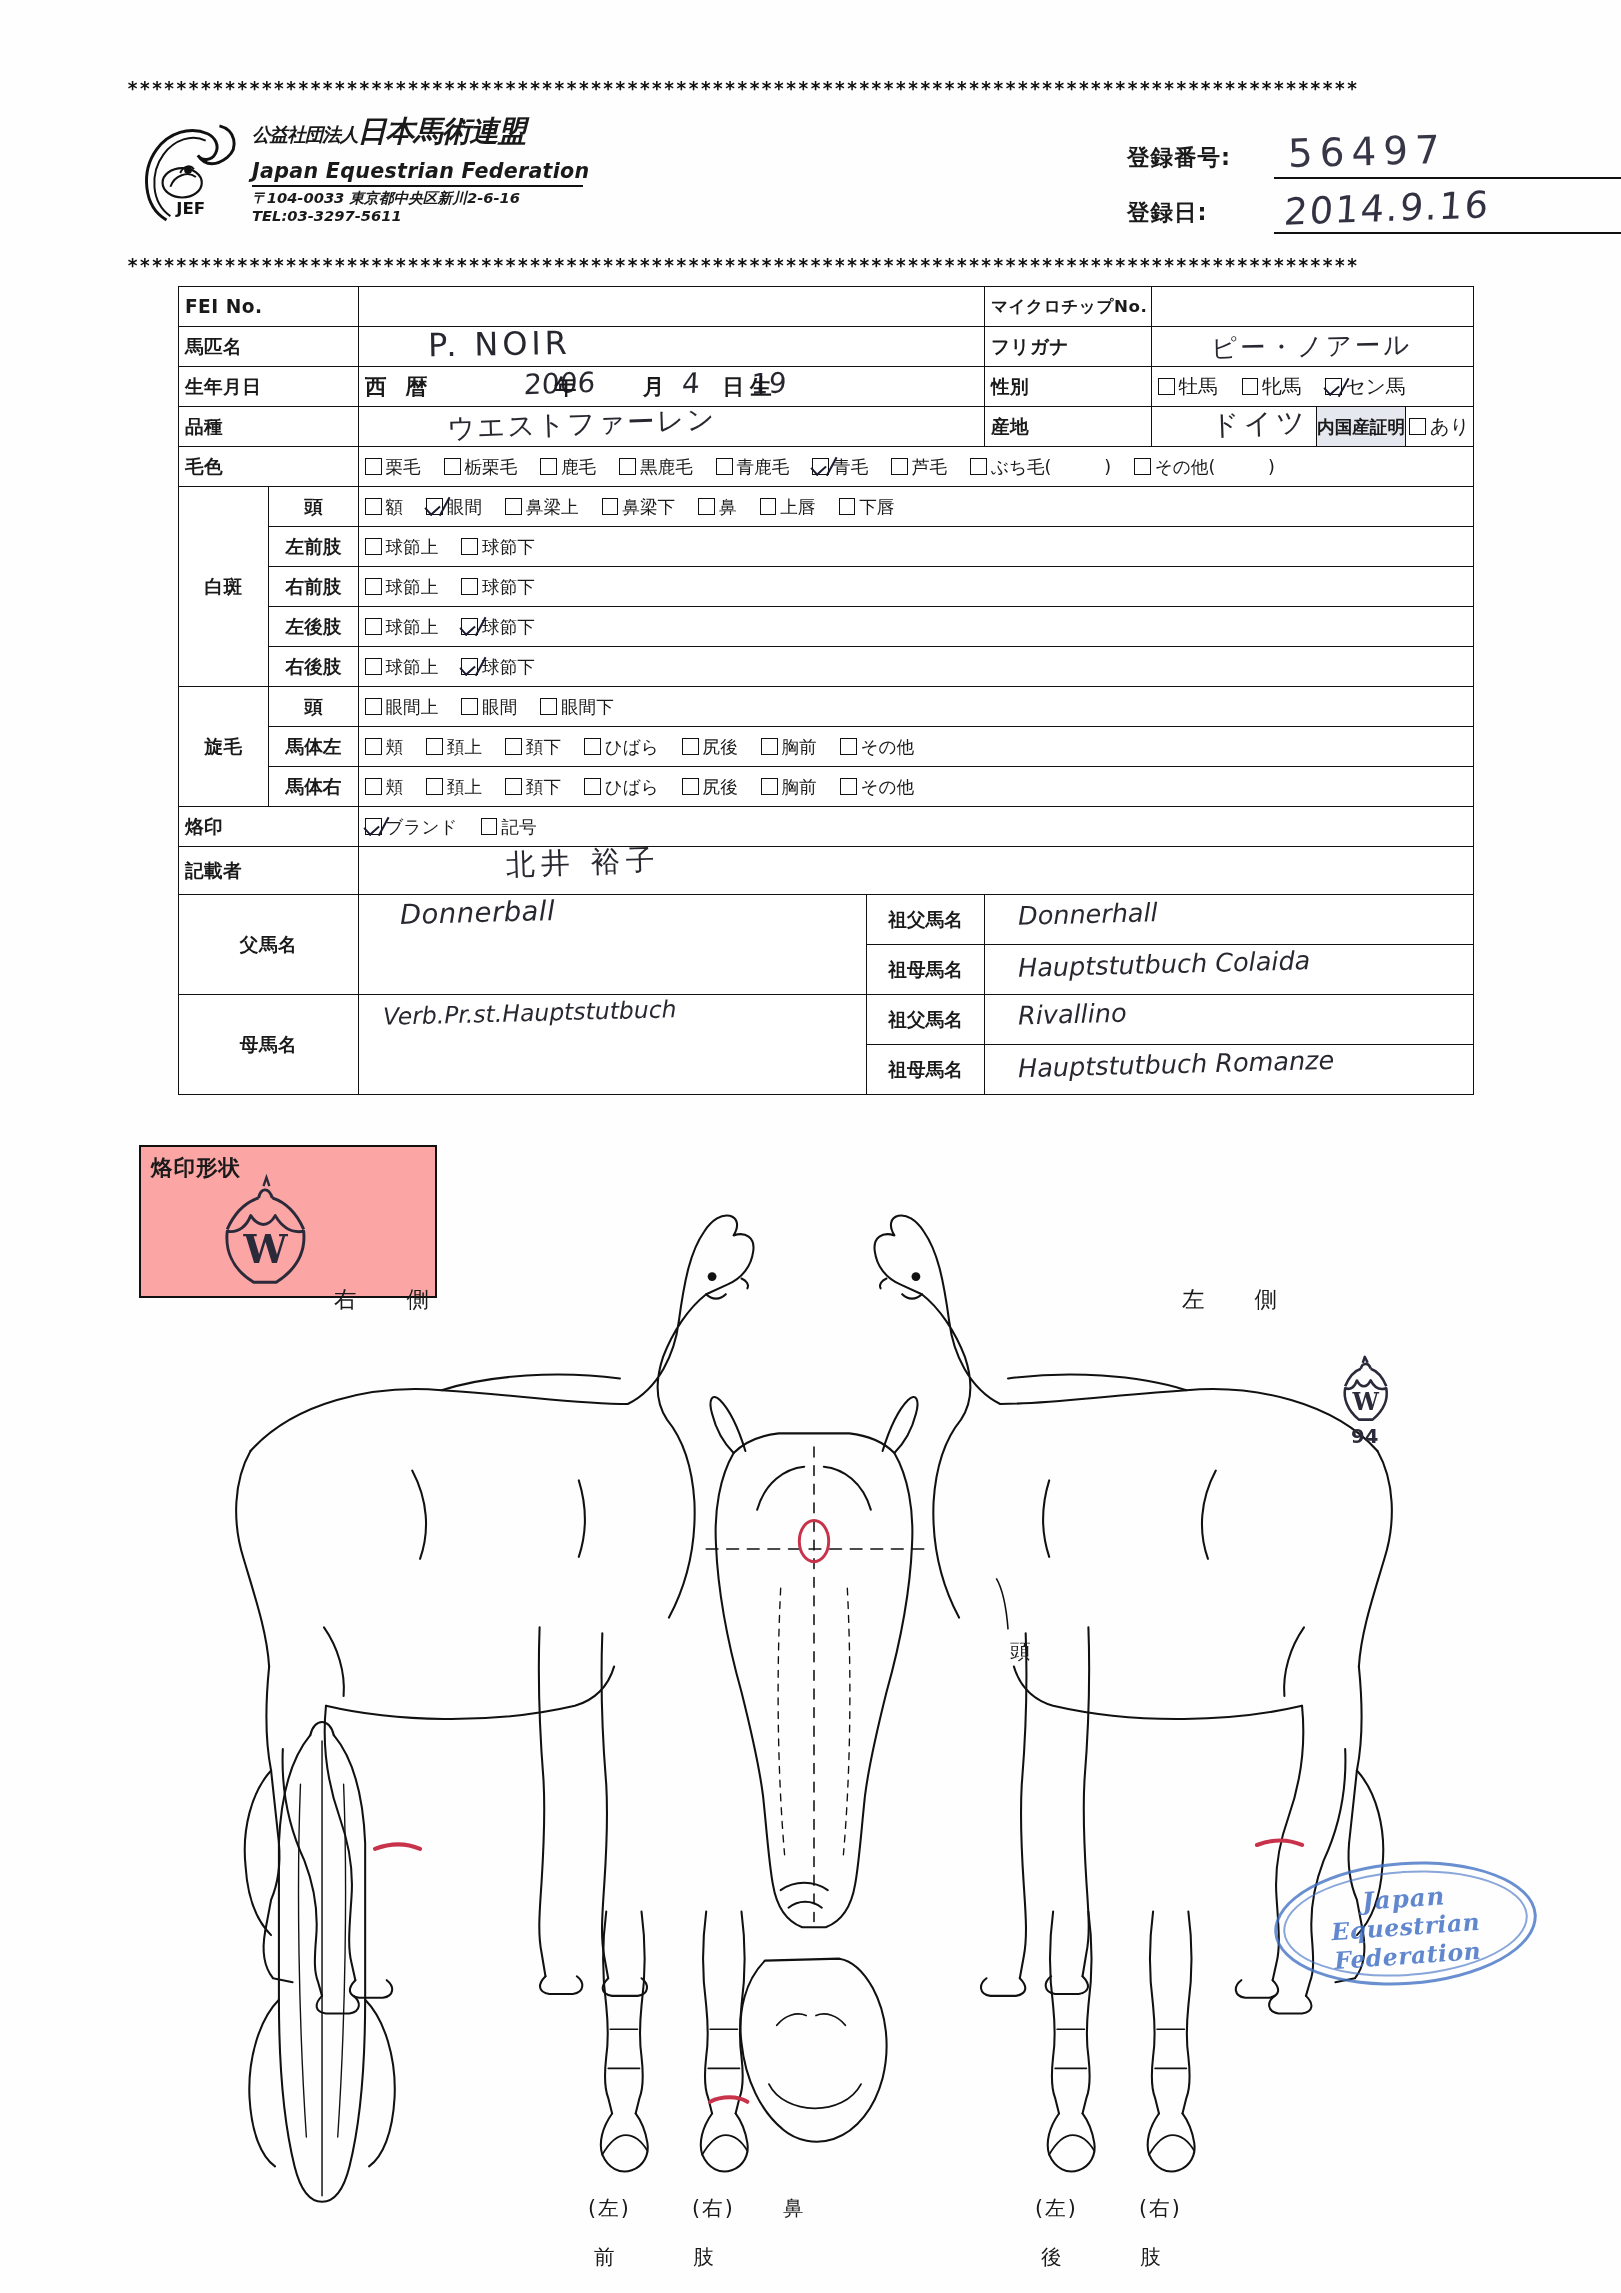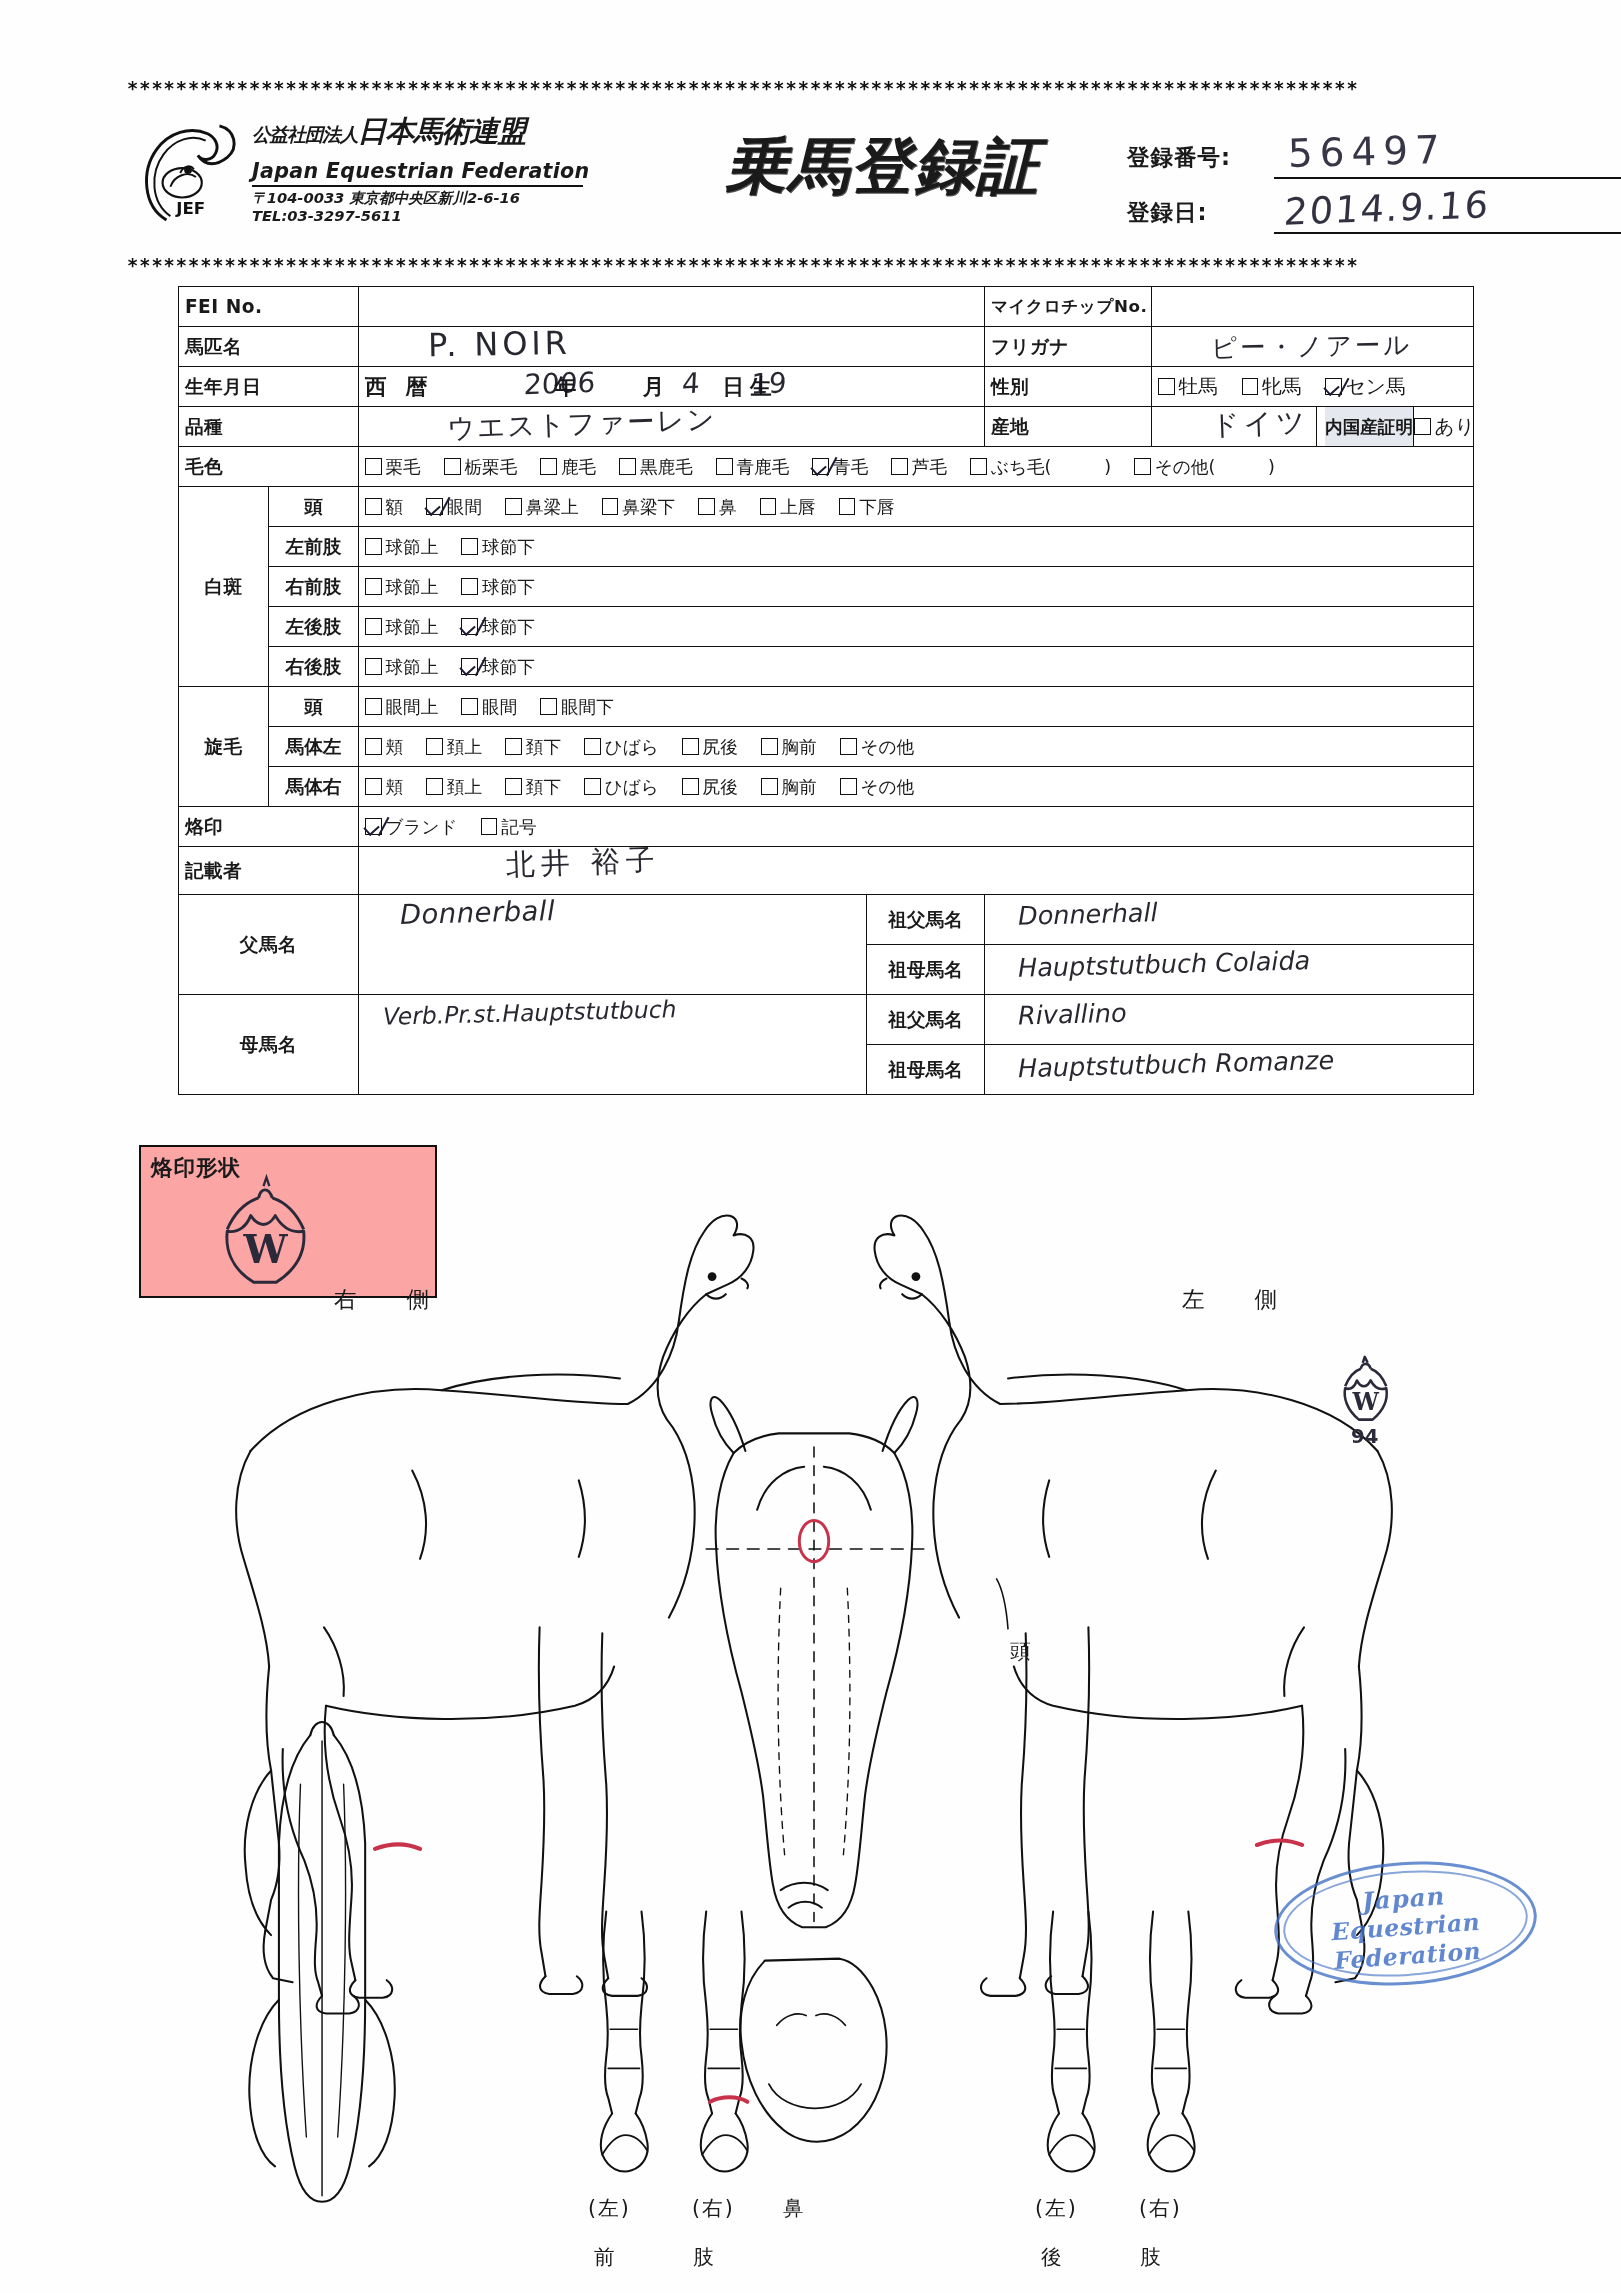--- a/index.html
+++ b/index.html
@@ -64,21 +64,21 @@
   .tbl{
     position:absolute;left:178px;top:286px;width:1294px;
     border-collapse:collapse;table-layout:fixed;
     font-size:18.6px;
   }
   .tbl td{
     border:1.6px solid #111;padding:2px 5.9px;height:35px;
     vertical-align:middle;background:#fff;
   }
   .lbl{background:#e6e8ef;font-weight:700;white-space:nowrap;letter-spacing:0.5px;margin-top:43px;}
-  .lbl-c{background:#e6e8ef;font-weight:700;text-align:center;white-space:nowrap;margin-left:8px;}
+  .lbl-c{background:#e6e8ef;font-weight:700;text-align:center;white-space:nowrap;}
   .val{position:relative;}
   .chk{font-size:19.6px;white-space:nowrap;letter-spacing:0px;}
   .opt{margin-right:17.6px;display:inline-block;white-space:nowrap;}
   .opt:last-child{margin-right:0;}
 
   
   .hw{
     position:absolute;color:#15151f;
     font-family:"DejaVu Sans","Liberation Sans",sans-serif;
     white-space:nowrap;opacity:.92;
@@ -170,21 +170,20 @@
         <span class="small">公益社団法人</span><span>日本馬術連盟</span>
       </div>
       <div class="org-en">Japan Equestrian Federation</div>
       <div class="org-sep"></div>
       <div class="org-addr">
         <div>〒104-0033 東京都中央区新川2-6-16</div>
         <div>TEL:03-3297-5611</div>
       </div>
     </div>
 
-    <div class="doc-title">乗馬登録証</div>
 
     <div class="reg-block">
       <div class="reg-row">
         <div class="reg-label">登録番号:</div>
         <div class="reg-line">
           <span class="hand-reg">56497</span>
         </div>
       </div>
       <div class="reg-row">
         <div class="reg-label">登録日:</div>

